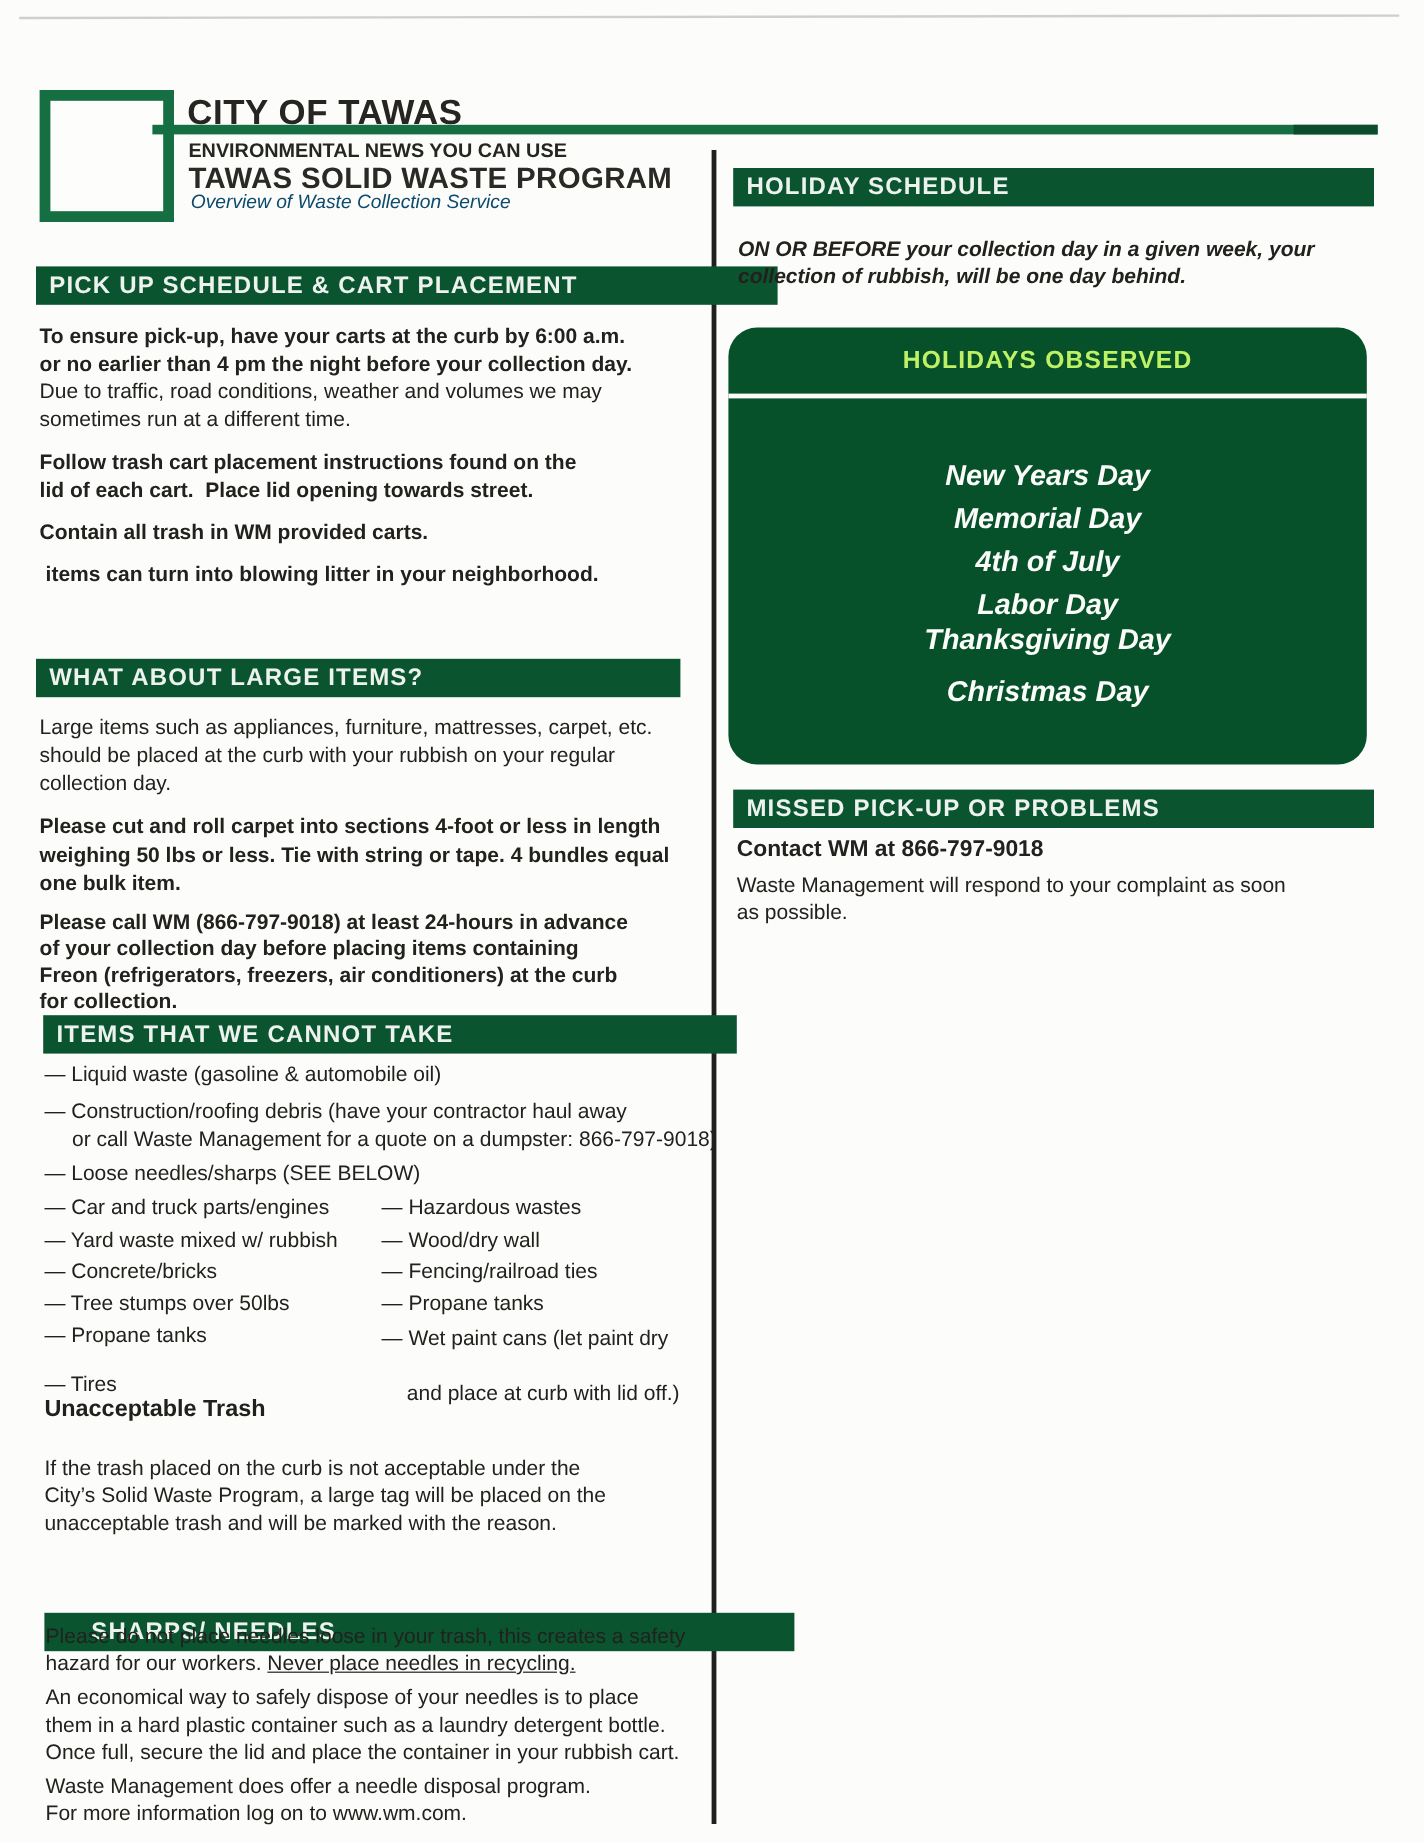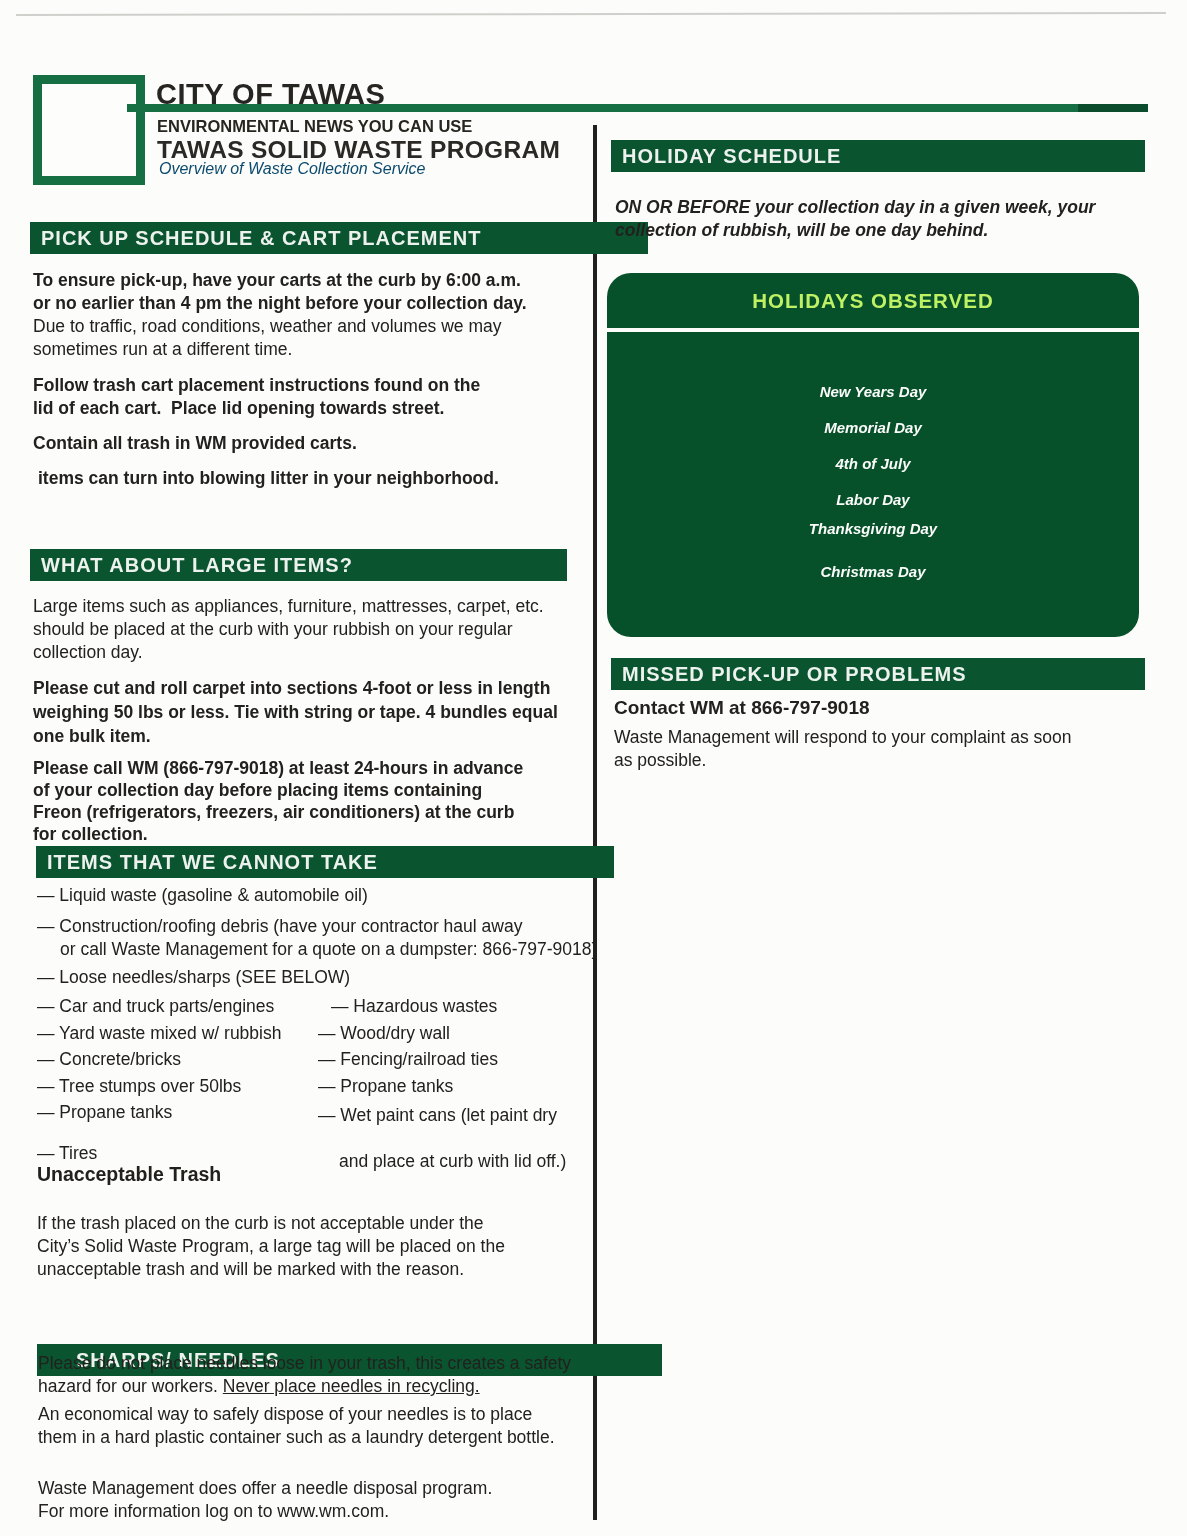--- a/index.html
+++ b/index.html
@@ -34,21 +34,21 @@
     font-weight:bold; font-size:20px; letter-spacing:1px; line-height:32px;
     padding-left:11px; box-sizing:border-box; }
 
   
   .hbox { position:absolute; left:607px; top:273px; width:532px; height:364px;
     background:#06502a; border-radius:24px; }
   .hbox-title { position:absolute; left:0; right:0; top:16px; text-align:center;
     color:#bef264; font-weight:bold; font-size:20.5px; letter-spacing:1px; }
   .hbox-rule { position:absolute; left:0; right:0; top:55px; height:4px; background:#fbfbf9; }
   .holiday { position:absolute; left:0; right:0; text-align:center; color:#fbfcfa;
-    font-weight:bold; font-style:italic; font-size:15px; }
+    font-weight:bold; font-style:italic; font-size:24px; }
 
   .ul { text-decoration:underline; }
   .h2bold { font-size:19.5px; font-weight:bold; color:#21201c; }
   .italicintro .tline { font-weight:bold; font-style:italic; line-height:23px; }
   .contact { font-size:19px; font-weight:bold; }
   .indent { padding-left:23px; }
   .indent2 { padding-left:21px; }
 </style>
 </head>
 <body>
@@ -118,21 +118,21 @@
   <div class="abs" style="left:37px; top:993px;">
     <div class="tline" style="line-height:26.5px;">— Car and truck parts/engines</div>
     <div class="tline" style="line-height:26.5px;">— Yard waste mixed w/ rubbish</div>
     <div class="tline" style="line-height:26.5px;">— Concrete/bricks</div>
     <div class="tline" style="line-height:26.5px;">— Tree stumps over 50lbs</div>
     <div class="tline" style="line-height:26.5px;">— Propane tanks</div>
     <div class="tline" style="line-height:26.5px; margin-top:14px;">— Tires</div>
   </div>
 
   <div class="abs" style="left:318px; top:993px;">
-    <div class="tline" style="line-height:26.5px;margin-left:13px;">— Hazardous wastes</div>
+    <div class="tline" style="line-height:26.5px;">— Hazardous wastes</div>
     <div class="tline" style="line-height:26.5px;">— Wood/dry wall</div>
     <div class="tline" style="line-height:26.5px;">— Fencing/railroad ties</div>
     <div class="tline" style="line-height:26.5px;">— Propane tanks</div>
     <div class="tline" style="line-height:22px; margin-top:5px;">— Wet paint cans (let paint dry</div>
     <div class="tline indent2" style="line-height:22px;margin-top:24px;">and place at curb with lid off.)</div>
   </div>
 
   <div class="abs h2bold" style="left:37px; top:1163px;">Unacceptable Trash</div>
   <div class="abs" style="left:37px; top:1212px;">
     <div class="tline">If the trash placed on the curb is not acceptable under the</div>
@@ -142,20 +142,21 @@
 
   <div class="gbar" style="left:37px; top:1344px; width:625px;padding-left:39px;">SHARPS/ NEEDLES</div>
 
   <div class="abs" style="left:38px; top:1352px;">
     <div class="tline">Please do not place needles loose in your trash, this creates a safety</div>
     <div class="tline"><span>hazard for our workers. </span><span class="ul">Never place needles in recycling.</span></div>
   </div>
   <div class="abs" style="left:38px; top:1403px;">
     <div class="tline">An economical way to safely dispose of your needles is to place</div>
     <div class="tline">them in a hard plastic container such as a laundry detergent bottle.</div>
+    <div class="tline">Once full, secure the lid and place the container in your rubbish cart.</div>
   </div>
   <div class="abs" style="left:38px; top:1477px;">
     <div class="tline">Waste Management does offer a needle disposal program.</div>
     <div class="tline">For more information log on to www.wm.com.</div>
   </div>
 
   <div class="gbar" style="left:611px; top:140px; width:534px;">HOLIDAY SCHEDULE</div>
 
   <div class="abs italicintro" style="left:615px; top:196px;">
     <div class="tline">ON OR BEFORE your collection day in a given week, your</div>

